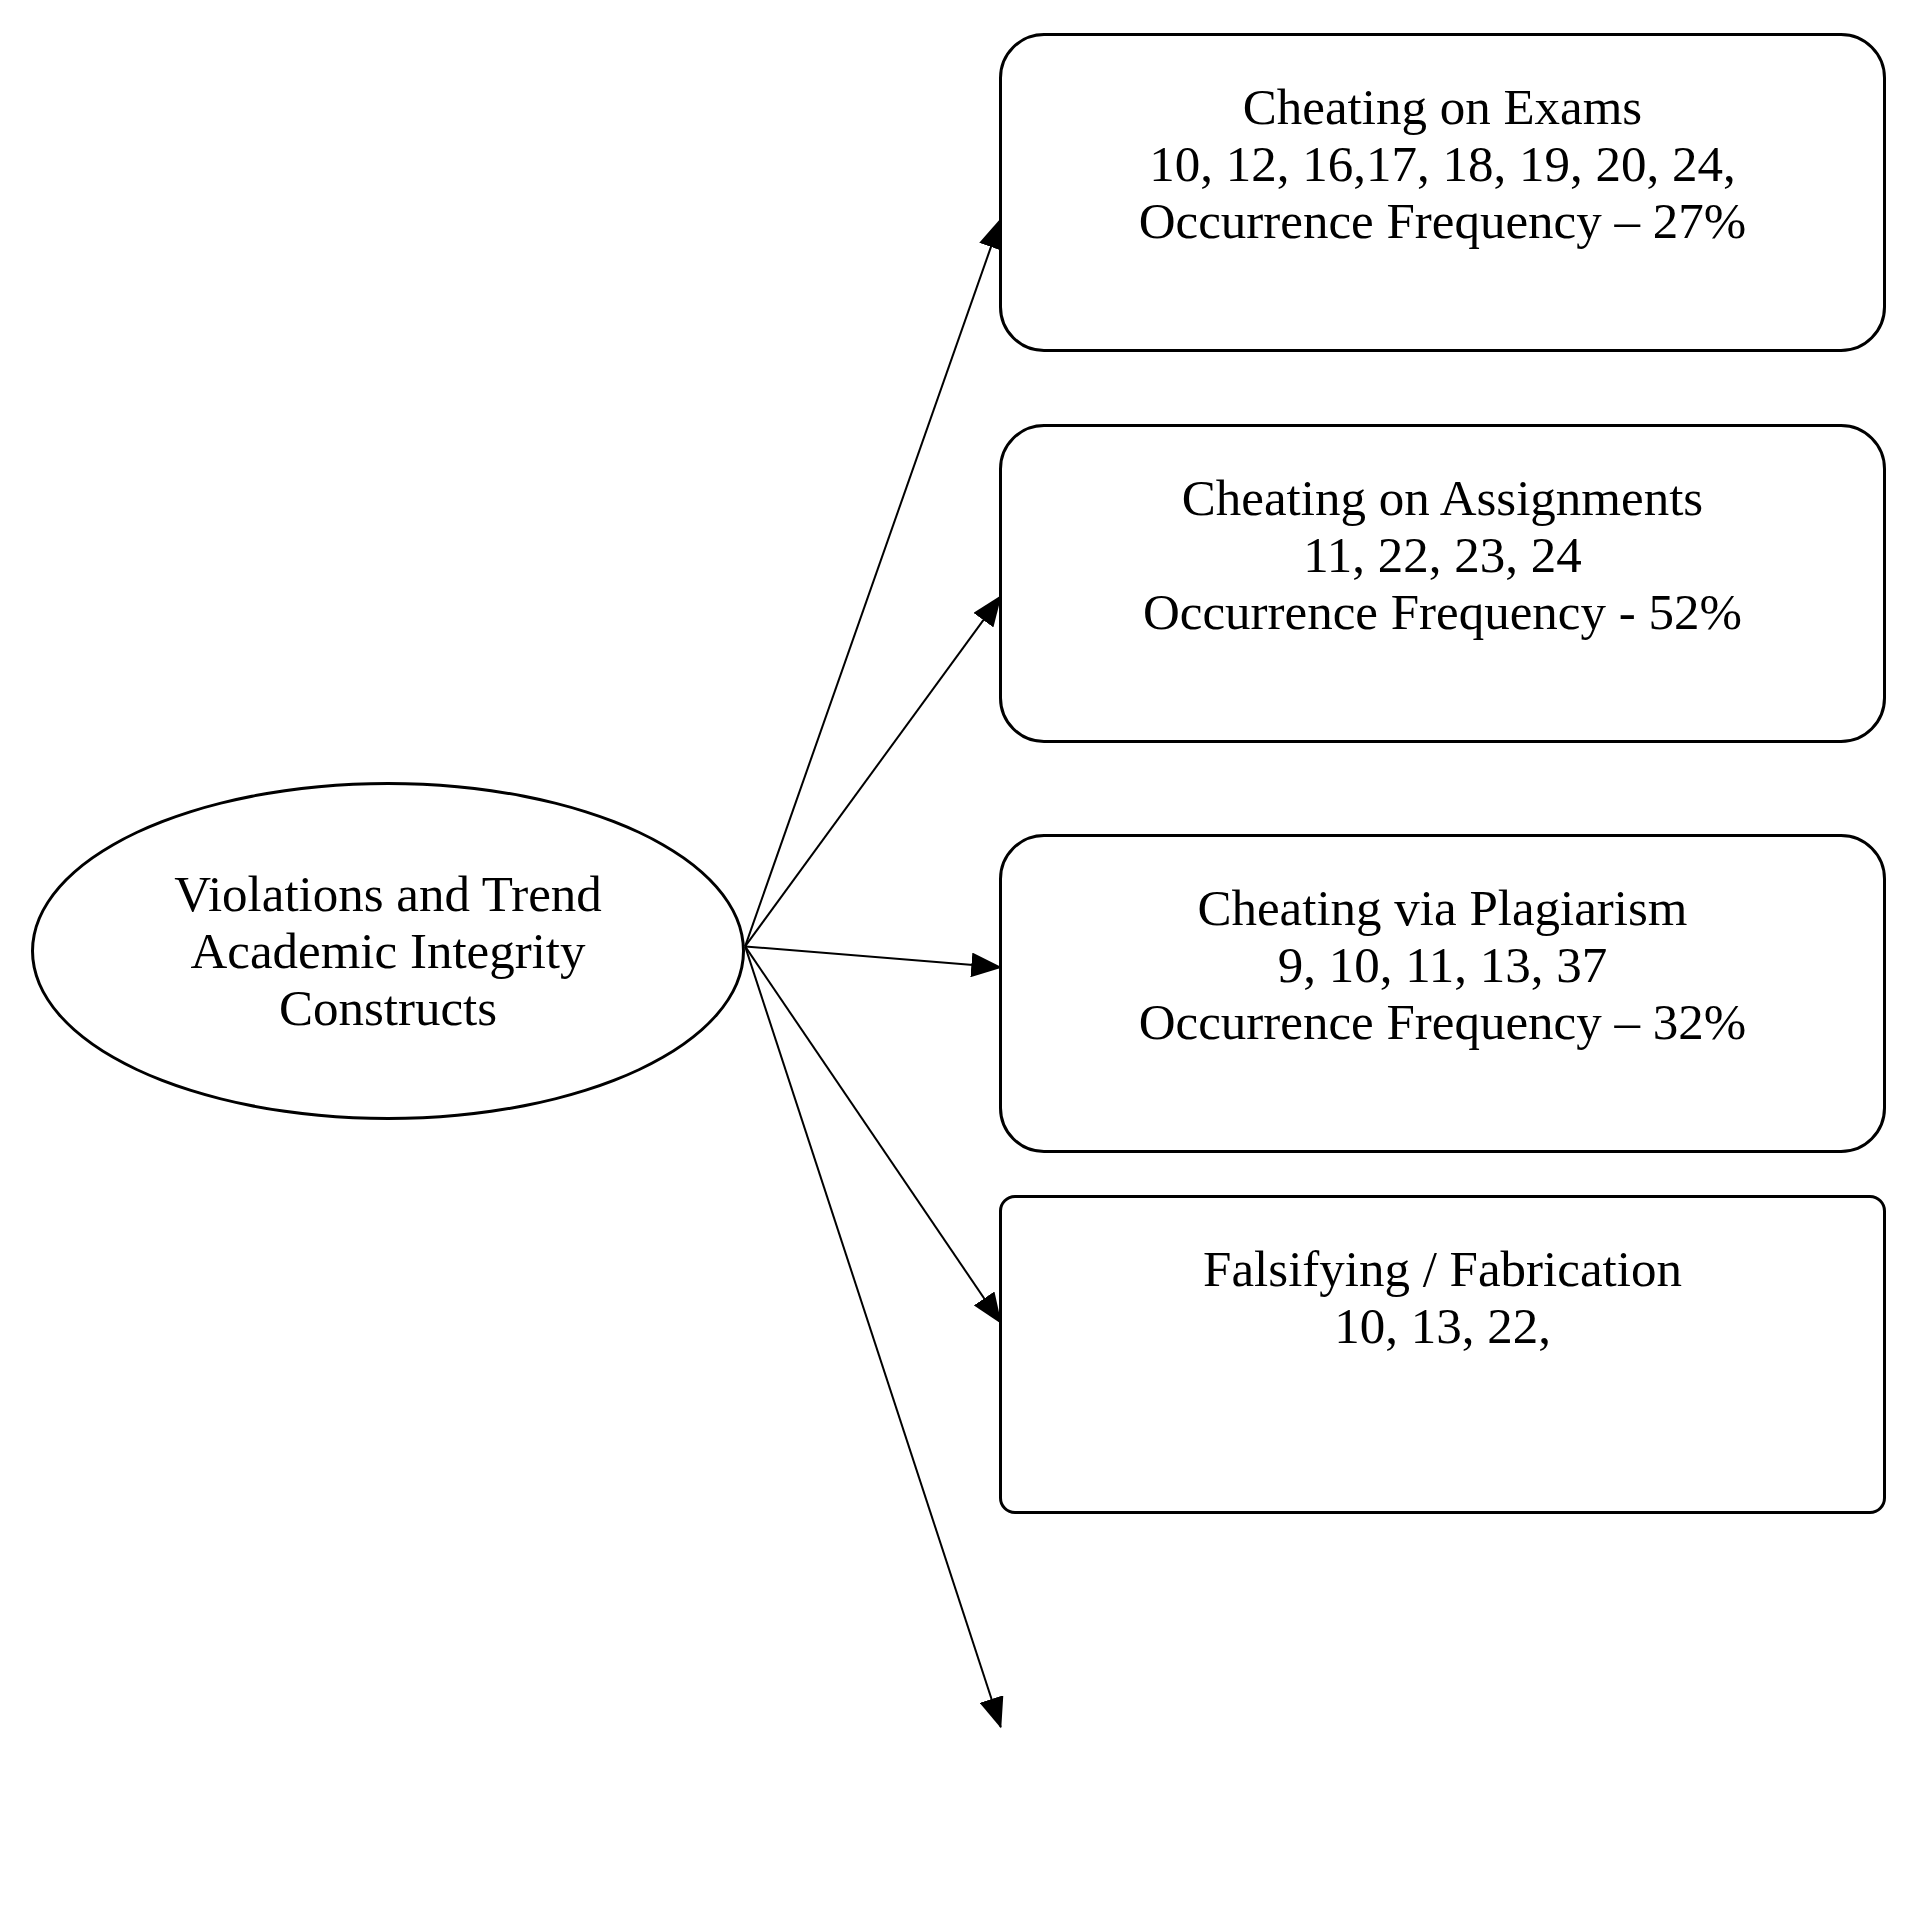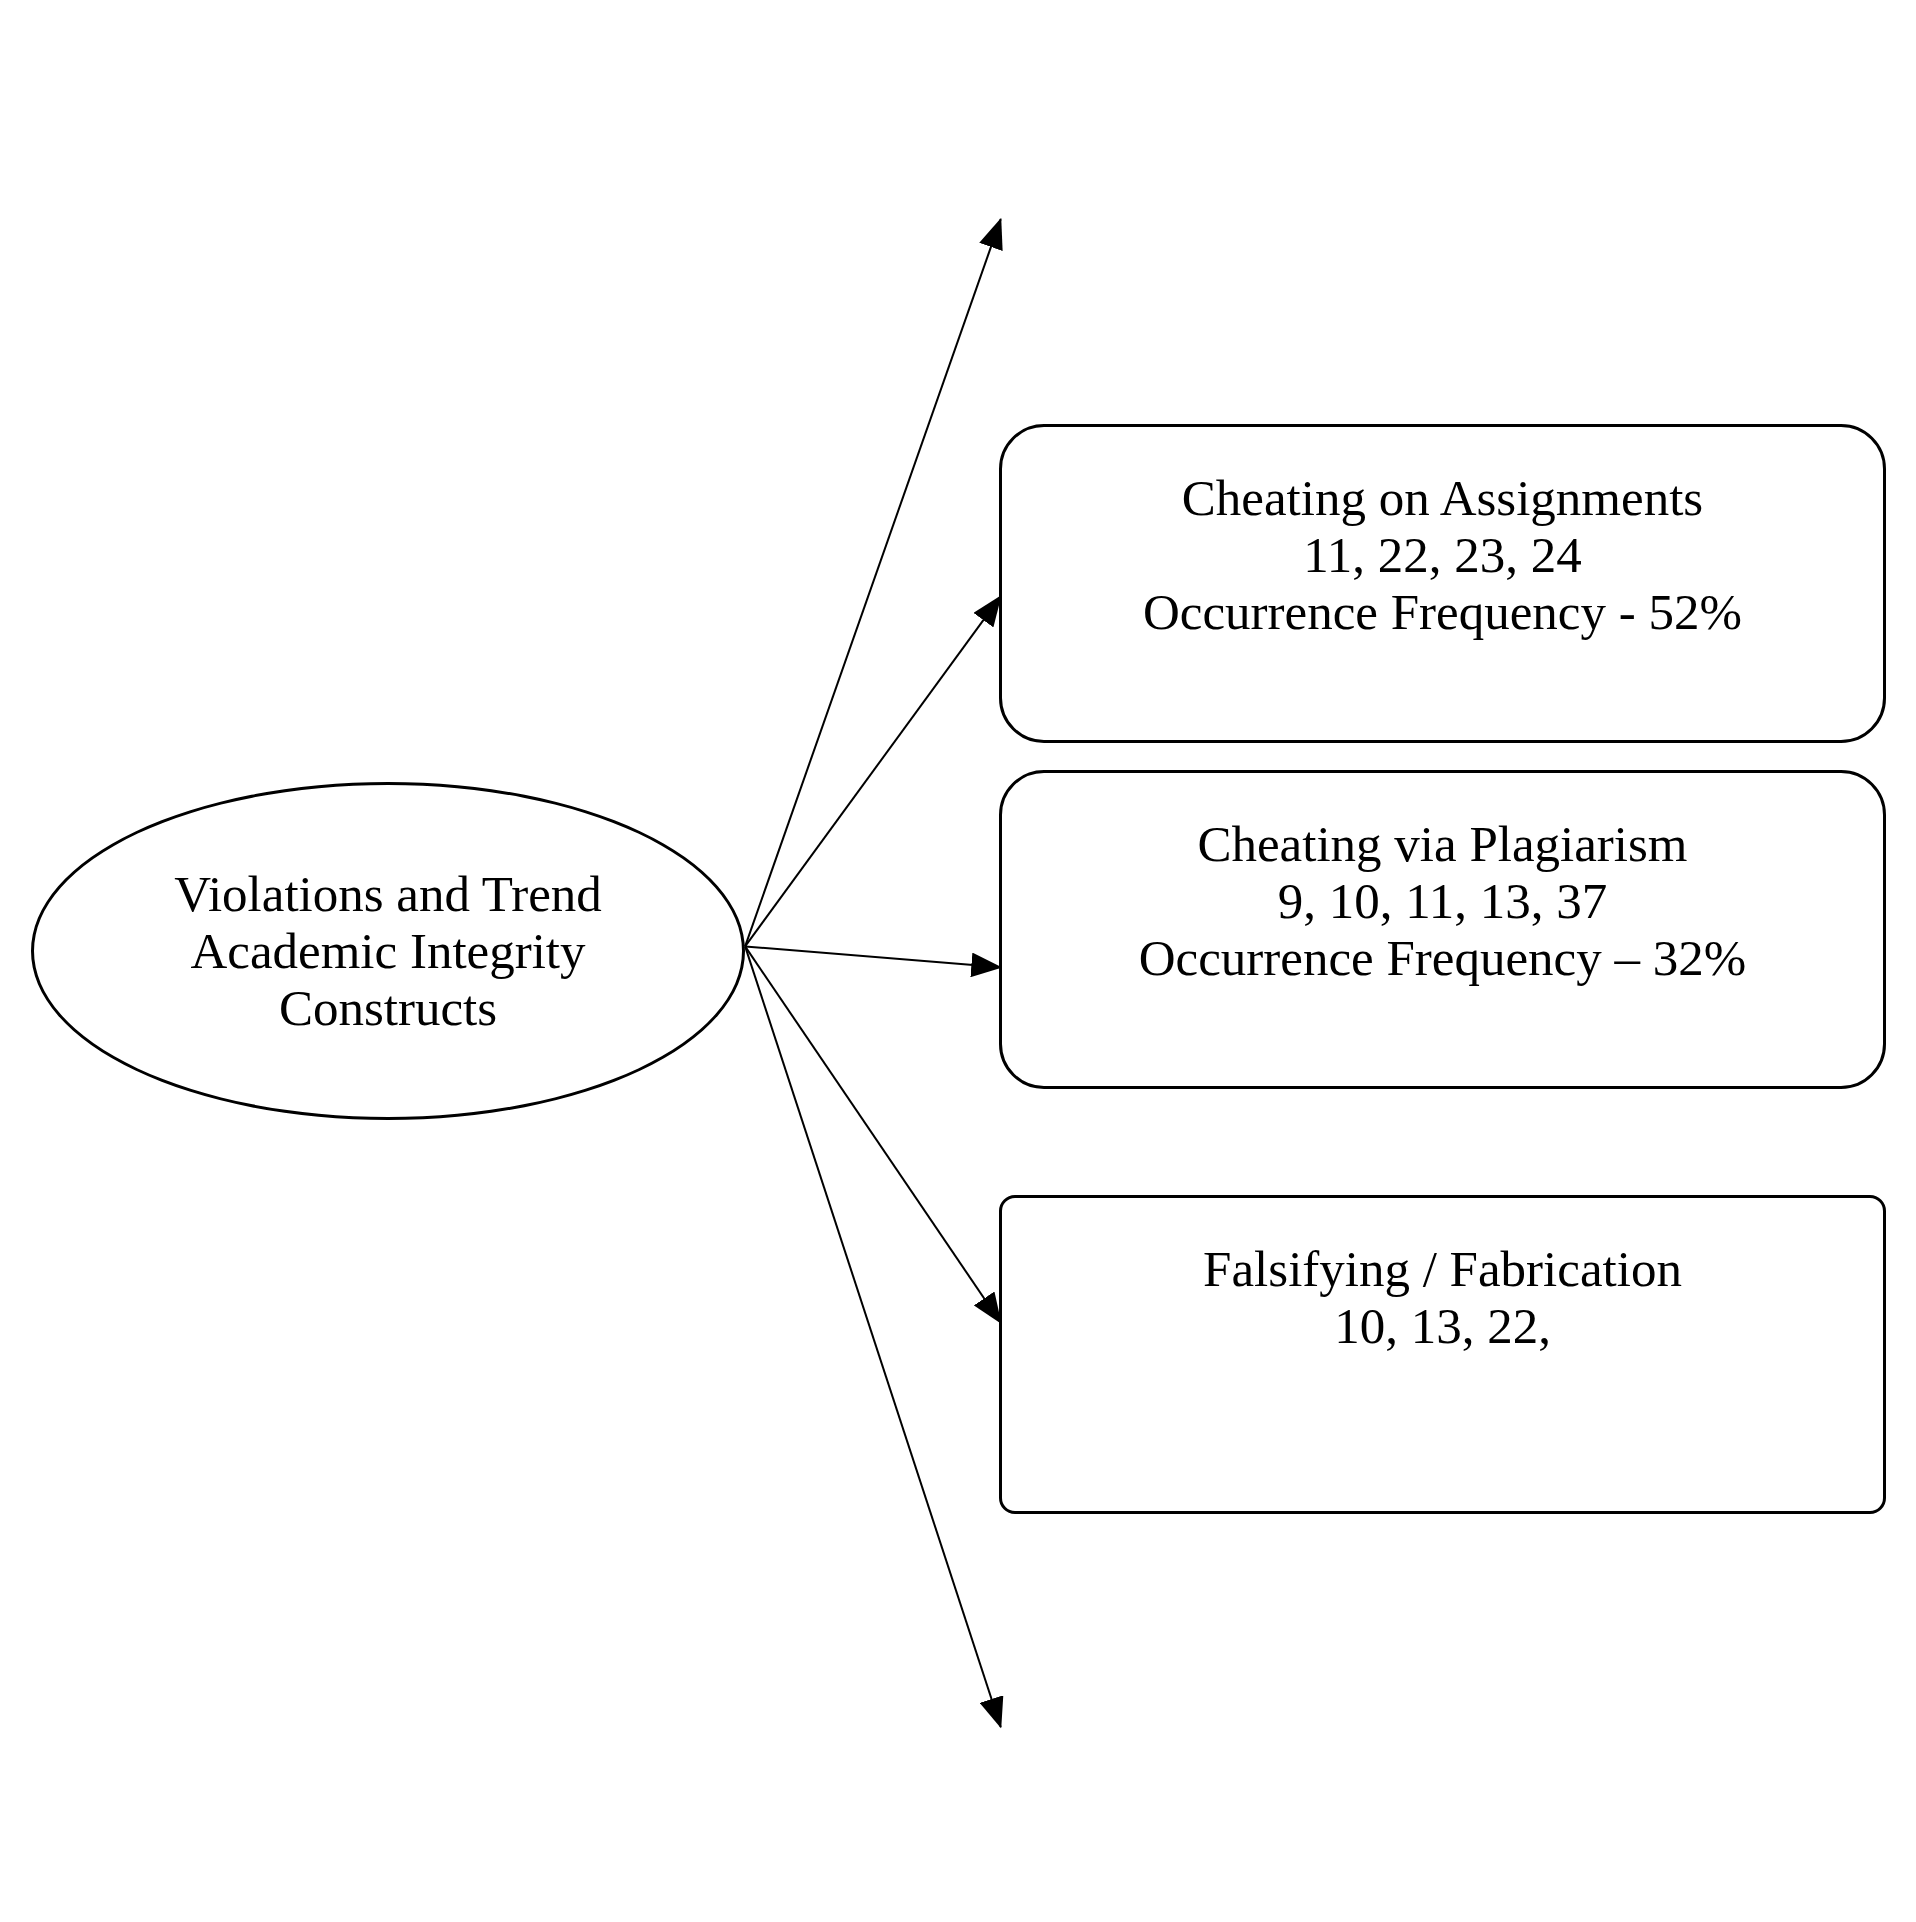--- a/index.html
+++ b/index.html
@@ -56,21 +56,21 @@
     padding-top: 43px;
     text-align: center;
   }
   .category-box .line {
     font-size: 51px;
     line-height: 57px;
     white-space: nowrap;
   }
   .box-1 { top: 33px; }
   .box-2 { top: 424px; }
-  .box-3 { top: 770px; }
+  .box-3 { top: 834px; }
   .box-4 { top: 1195px; border-radius: 16px; }
   .box-5 { top: 1578px; }
 </style>
 </head>
 <body>
 
 <div id="canvas">
 
   <svg id="arrow-layer" viewBox="0 0 2475 2483" xmlns="http://www.w3.org/2000/svg">
     <defs>
@@ -84,20 +84,25 @@
     <line x1="962" y1="1222" x2="1292" y2="1708" stroke="#000000" stroke-width="2.6" marker-end="url(#arrowhead)"></line>
     <line x1="962" y1="1222" x2="1292" y2="2230" stroke="#000000" stroke-width="2.6" marker-end="url(#arrowhead)"></line>
   </svg>
 
   <div class="ellipse-node">
     <div class="line">Violations and Trend</div>
     <div class="line">Academic Integrity</div>
     <div class="line">Constructs</div>
   </div>
 
+  <div class="category-box box-1">
+    <div class="line">Cheating on Exams</div>
+    <div class="line">10, 12, 16,17, 18, 19, 20, 24,</div>
+    <div class="line">Occurrence Frequency – 27%</div>
+  </div>
 
   <div class="category-box box-2">
     <div class="line">Cheating on Assignments</div>
     <div class="line">11, 22, 23, 24</div>
     <div class="line">Occurrence Frequency - 52%</div>
   </div>
 
   <div class="category-box box-3">
     <div class="line">Cheating via Plagiarism</div>
     <div class="line">9, 10, 11, 13, 37</div>

